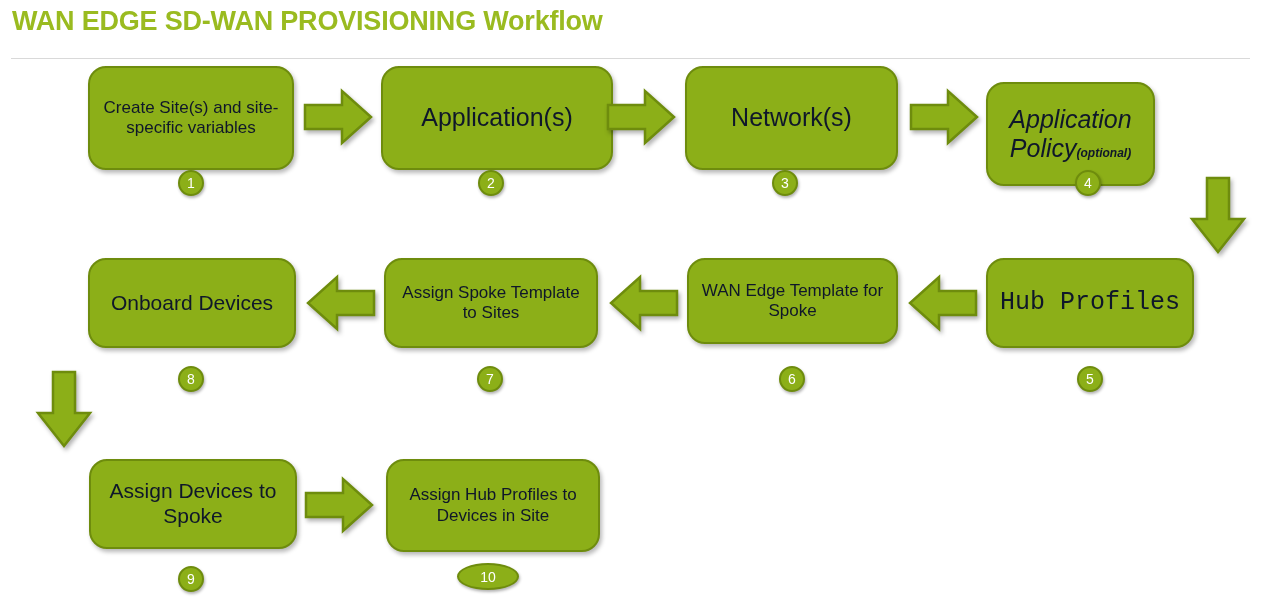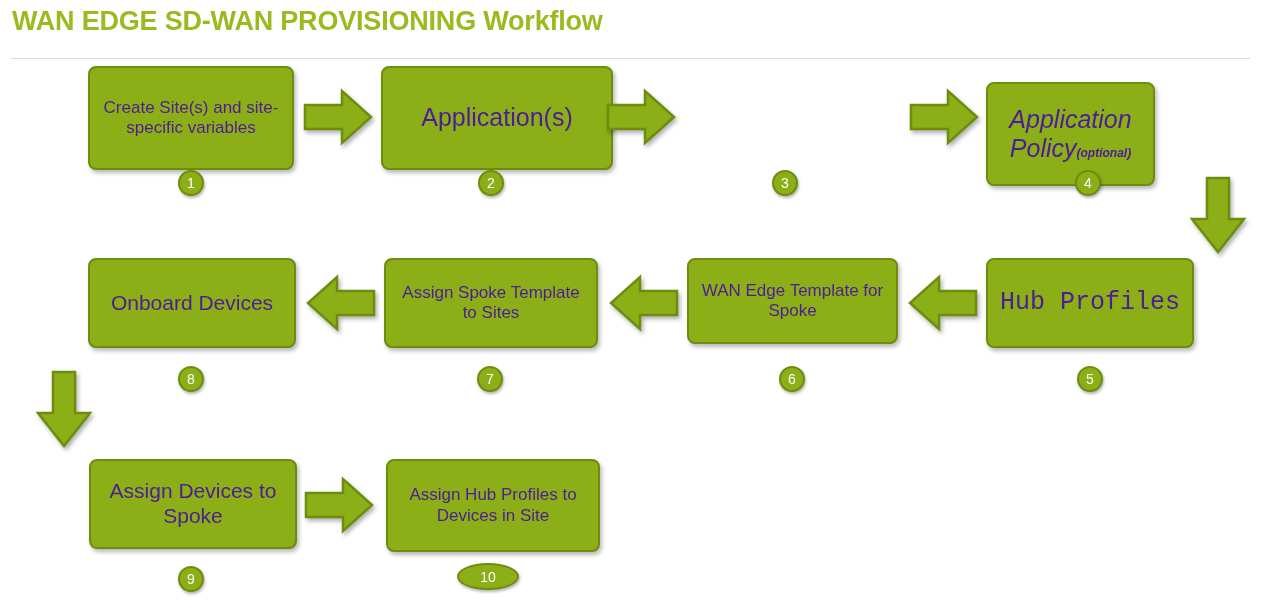--- a/index.html
+++ b/index.html
@@ -40,27 +40,27 @@
     height: 1px;
     background: #D9D9D9;
   }
 
   
   .node {
     position: absolute;
     box-sizing: border-box;
     background: #8CAF18;
     border: 2px solid #6E8C0D;
-    border-radius: 8px;
+    border-radius: 18px;
     box-shadow: 2px 3px 4px rgba(0,0,0,0.28);
     display: flex;
     align-items: center;
     justify-content: center;
     text-align: center;
-    color: #4c1d95;
+    color: #0f172a;
     padding: 4px 8px;
     line-height: 1.18;
   }
   .node-label {
     display: block;
     width: 100%;
   }
   .sz-lg  { font-size: 25px; }
   .sz-md  { font-size: 21px; }
   .sz-sm  { font-size: 17px; }
@@ -127,20 +127,23 @@
   <div class="badge" style="left:478px; top:170px; width:26px; height:26px;">
     <span>2</span>
   </div>
 
   <div class="arrow" style="left:606px; top:88px; width:70px; height:58px;">
     <svg viewBox="0 0 140 116" width="70" height="58">
       <polygon class="body" points="4,34 78,34 78,6 136,58 78,110 78,82 4,82"></polygon>
     </svg>
   </div>
 
+  <div class="node" style="left:685px; top:66px; width:213px; height:104px;">
+    <span class="node-label sz-lg">Network(s)</span>
+  </div>
   <div class="badge" style="left:772px; top:170px; width:26px; height:26px;">
     <span>3</span>
   </div>
 
   <div class="arrow" style="left:909px; top:88px; width:70px; height:58px;">
     <svg viewBox="0 0 140 116" width="70" height="58">
       <polygon class="body" points="4,34 78,34 78,6 136,58 78,110 78,82 4,82"></polygon>
     </svg>
   </div>
 

